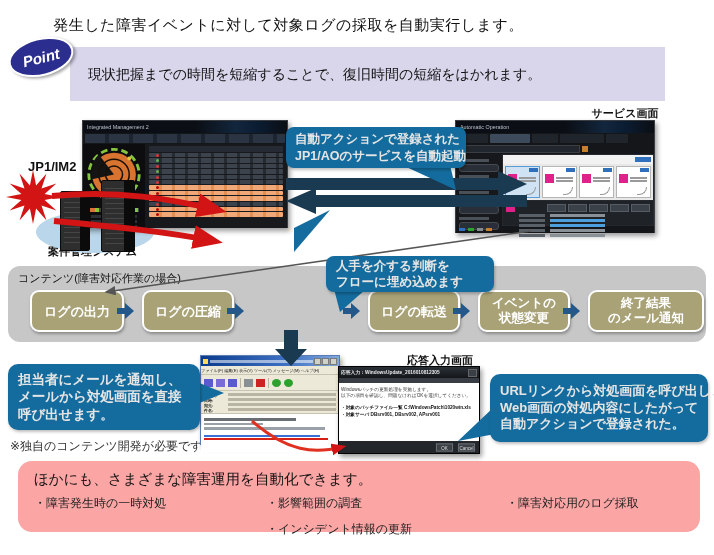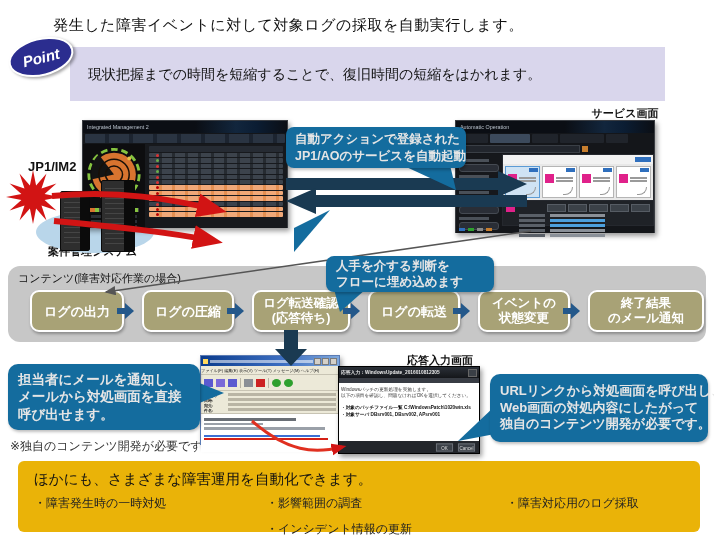--- a/index.html
+++ b/index.html
@@ -129,21 +129,21 @@
   .resp-foot .btn{min-width:17px;height:7px;background:#3c4148;border:1px solid #70767e;color:#ddd;
                   font-size:5px;display:flex;align-items:center;justify-content:center;transform:scale(.9)}
 
   
   .ellipse{left:36px;top:211px;width:118px;height:42px;background:#b9d6ea;border-radius:50%;z-index:1}
   .server{background:linear-gradient(90deg,#2e2e2e 0 68%,#0b0b0b 68%);border:1px solid #0a0a0a;border-radius:2px;z-index:2}
   .server::before{content:"";position:absolute;inset:3px 32% 3px 3px;
                   background:repeating-linear-gradient(0deg,transparent 0 4px,#454545 4px 5px)}
 
   
-  .pink-box{left:18px;top:461px;width:682px;height:71px;background:#eab308;border-radius:6px;z-index:1}
+  .pink-box{left:18px;top:461px;width:682px;height:71px;background:#fca5a5;border-radius:14px;z-index:1}
   .pink-title{position:absolute;left:16px;top:9px;font-size:14.5px;color:#111}
   .pink-item{position:absolute;font-size:12px;color:#222;white-space:nowrap}
 
   svg{display:block}
 </style>
 </head>
 <body>
 
 <div class="stage">
 
@@ -308,36 +308,32 @@
     <span style="font-size:12.5px">フローに埋め込めます</span>
   </div>
   <div class="abs callout" style="left:8px;top:364px;width:192px;height:66px;padding-left:10px;border-radius:10px">
     <span style="font-size:13.5px">担当者にメールを通知し、</span>
     <span style="font-size:13.5px">メールから対処画面を直接</span>
     <span style="font-size:13.5px">呼び出せます。</span>
   </div>
   <div class="abs callout" style="left:490px;top:374px;width:218px;height:68px;padding-left:10px;border-radius:10px">
     <span style="font-size:13px">URLリンクから対処画面を呼び出し、</span>
     <span style="font-size:13px">Web画面の対処内容にしたがって</span>
-    <span style="font-size:13px">独自のコンテンツ開発が必要です。</span>
+    <span style="font-size:13px">自動アクションで登録された。</span>
   </div>
 
   <div class="abs band">
     <div class="band-label">コンテンツ(障害対応作業の場合)</div>
     <div class="flowbox one" style="left:22px;width:94px">
       <span>ログの出力</span>
         <span></span>
     </div>
     <div class="flowbox one" style="left:134px;width:92px">
       <span>ログの圧縮</span>
         <span></span>
-    </div>
-    <div class="flowbox" style="left:244px;width:98px">
-      <span>ログ転送確認</span>
-        <span>(応答待ち)</span>
     </div>
     <div class="flowbox one" style="left:360px;width:92px">
       <span>ログの転送</span>
         <span></span>
     </div>
     <div class="flowbox" style="left:470px;width:92px">
       <span>イベントの</span>
         <span>状態変更</span>
     </div>
     <div class="flowbox" style="left:580px;width:116px">

